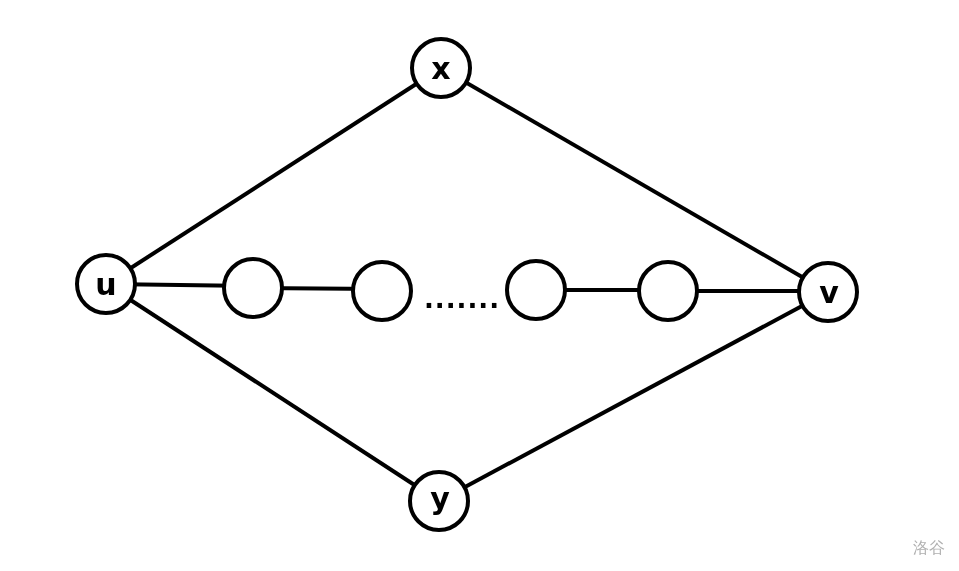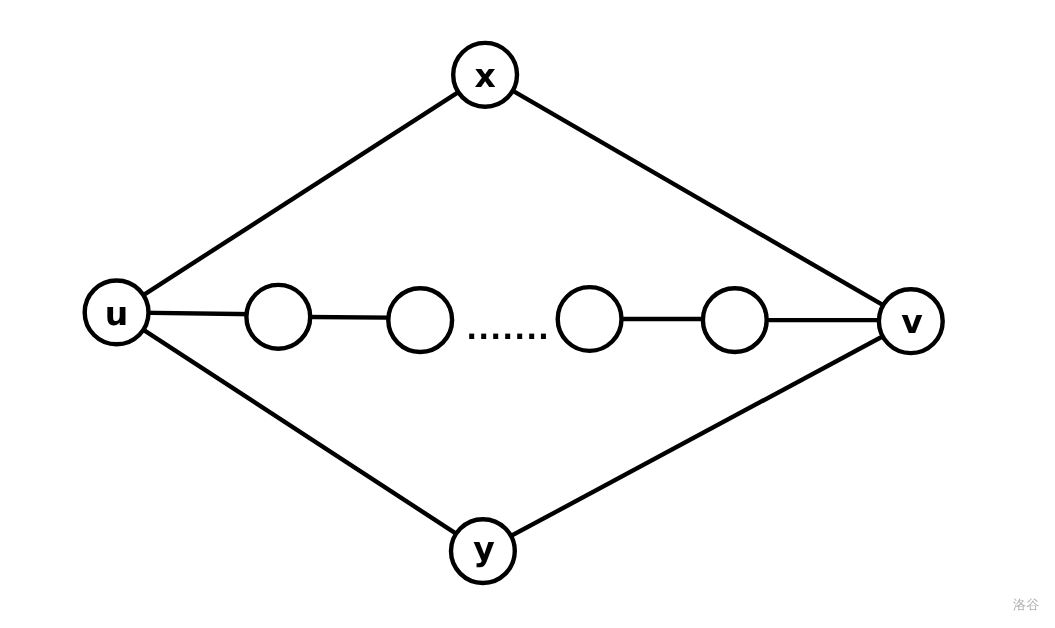--- a/index.html
+++ b/index.html
@@ -2,21 +2,21 @@
 <html><head>
 <meta charset="utf-8">
 <style>
   html, body { margin:0; padding:0; background:#ffffff; }
   body { width:959px; height:571px; position:relative; overflow:hidden; font-family:"DejaVu Sans", sans-serif; }
   svg { position:absolute; left:0; top:0; }
   .edge { stroke:#000; stroke-width:4; }
   .node { fill:#fff; stroke:#000; stroke-width:4; }
   .label { font-family:"DejaVu Sans", sans-serif; font-weight:bold; font-size:30px; fill:#000; }
   .dots { font-family:"DejaVu Sans", sans-serif; font-weight:bold; font-size:26px; fill:#000; letter-spacing:1px; }
-  .watermark { position:absolute; right:14px; bottom:12px; font-size:12px; color:#b0b0b0; }
+  .watermark { position:absolute; right:14px; bottom:12px; font-size:16px; color:#b0b0b0; }
 </style>
 </head>
 <body>
 
 <svg width="959" height="571" viewBox="0 0 959 571">
   <g>
     <line class="edge" x1="106" y1="284" x2="441" y2="68"></line>
     <line class="edge" x1="441" y1="68" x2="828" y2="292"></line>
     <line class="edge" x1="106" y1="284" x2="439" y2="501"></line>
     <line class="edge" x1="439" y1="501" x2="828" y2="292"></line>

